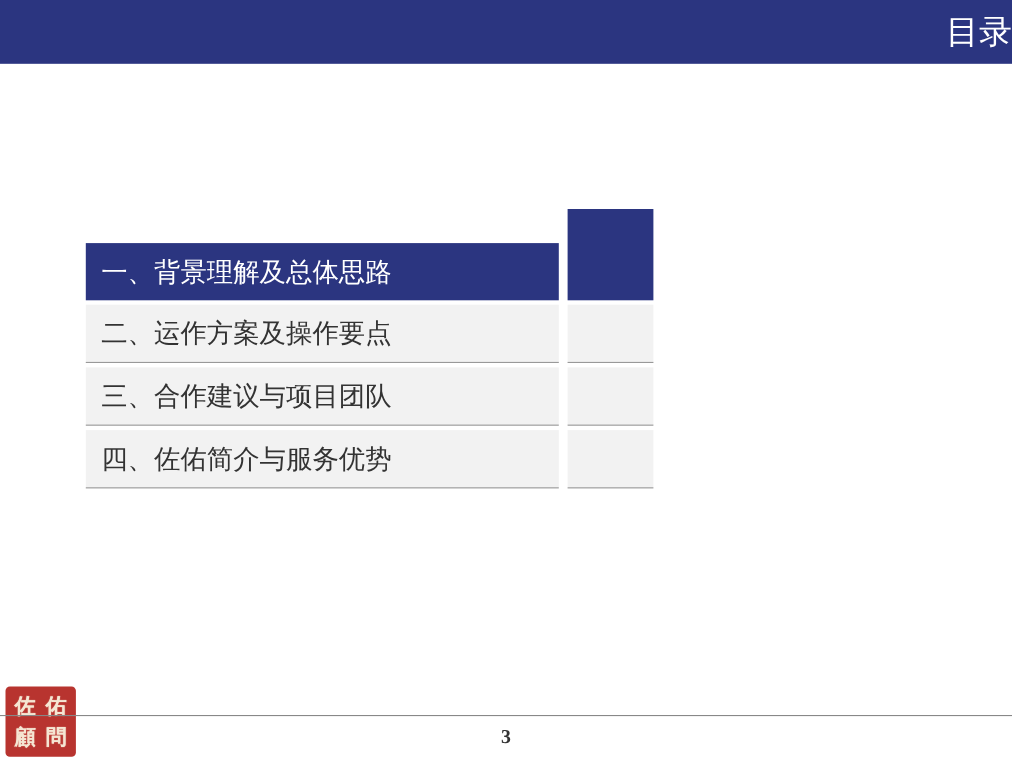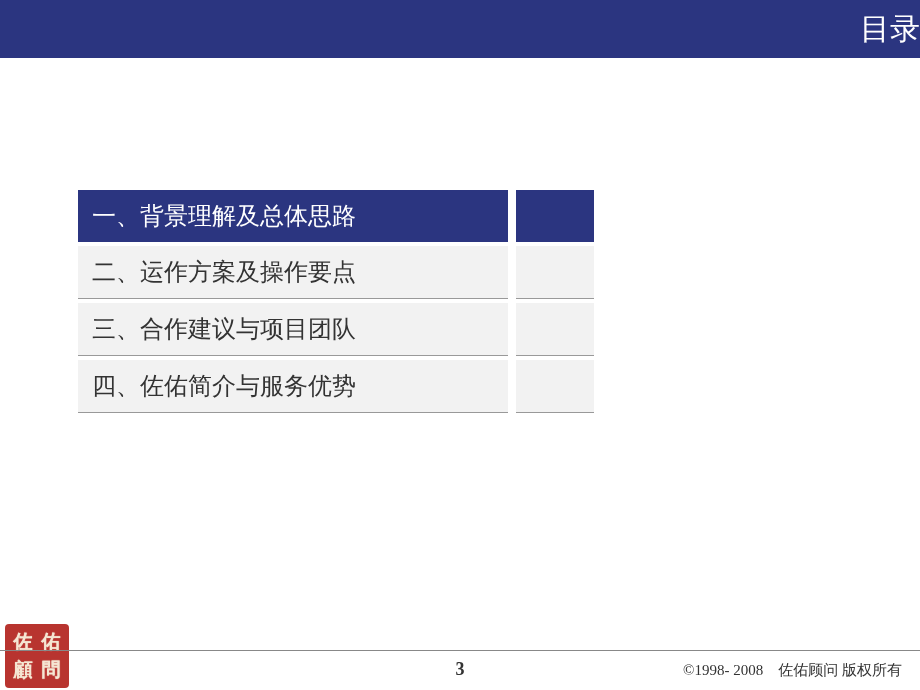--- a/index.html
+++ b/index.html
@@ -47,20 +47,21 @@
     }
     .toc-side {
       flex: 0 0 78px;
       margin-left: 8px;
       border-bottom: 1px solid #999;
     }
     .toc-item.active .toc-main {
       background: #2b3580;
       color: #ffffff;
       border-bottom: none;
+      margin-top: 31px;
     }
     .toc-item.active .toc-side {
       background: #2b3580;
       border-bottom: none;
     }
     .toc-item:not(.active) .toc-main {
       background: #f2f2f2;
       color: #333333;
     }
     .toc-item:not(.active) .toc-side {
@@ -150,14 +151,13 @@
 
 <div class="seal">
   <div class="seal-char">佐</div>
   <div class="seal-char">佑</div>
   <div class="seal-char">顧</div>
   <div class="seal-char">問</div>
 </div>
 
 <div class="footer">
   <div class="page-number">3</div>
-  <div class="copyright">©1998- 2008　佐佑顾问 版权所有</div>
 </div>
 
 </body></html>

